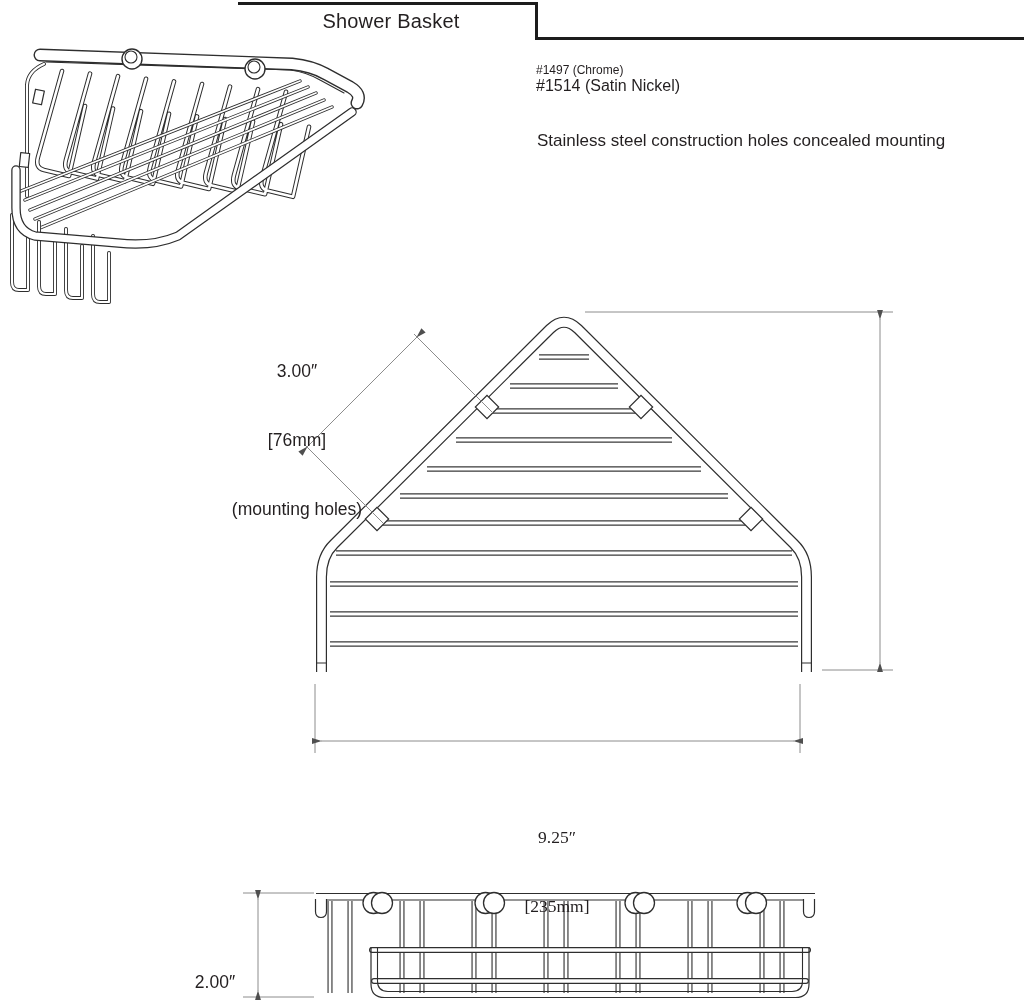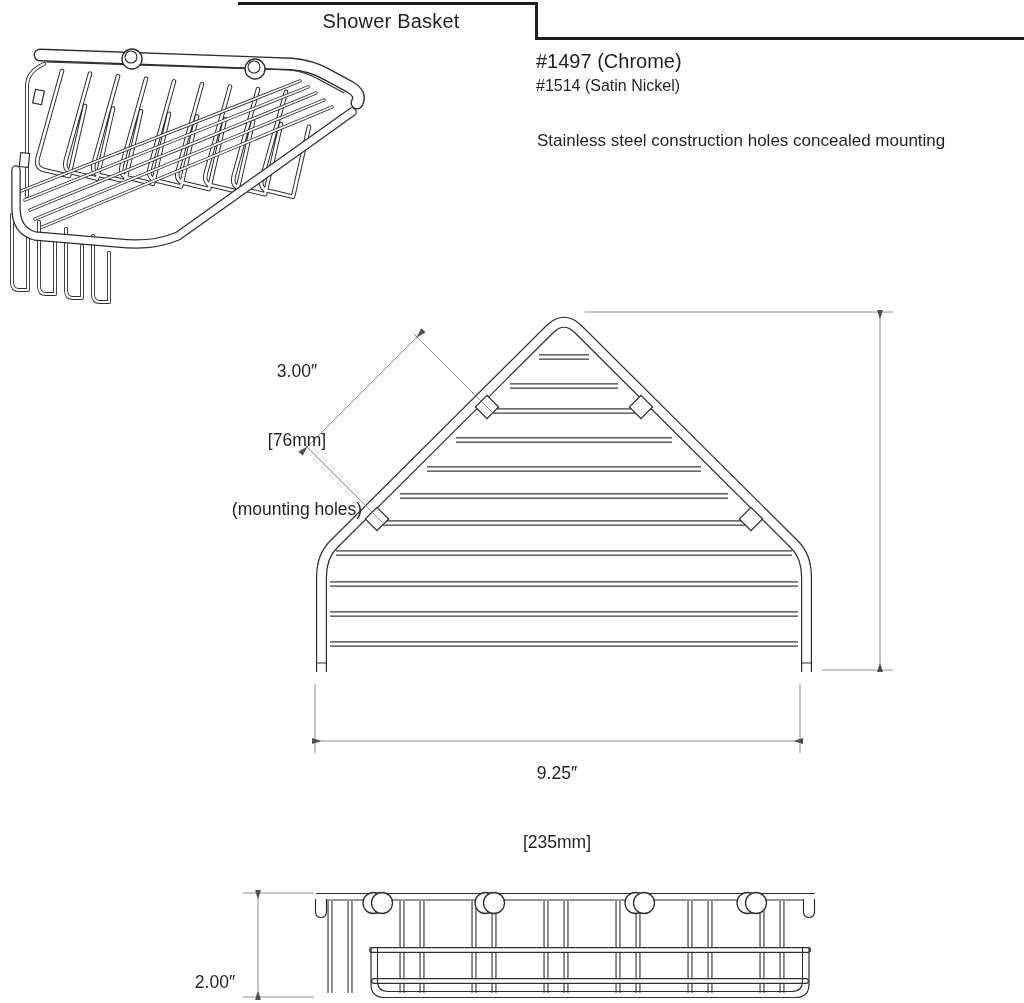--- a/index.html
+++ b/index.html
@@ -3,27 +3,27 @@
 <meta charset="utf-8">
 <style>
   html,body{margin:0;padding:0;background:#fff;}
   .page{
     position:relative;width:1024px;height:1003px;background:#ffffff;
     font-family:"Liberation Sans", sans-serif;color:#231f20;overflow:hidden;border-radius:31px;
   }
   .art{position:absolute;left:0;top:0;width:1024px;height:1003px;}
   .label{position:absolute;white-space:pre;}
   .title{left:316px;top:10px;width:150px;font-size:20px;text-align:center;letter-spacing:.2px;}
-  .part1{left:536px;top:50px;font-size:20px;}
+  .part1{left:536px;top:63px;font-size:12px;}
   .part2{left:536px;top:77px;font-size:16px;}
   .desc{left:537px;top:131px;font-size:17px;}
   .dimblock{text-align:center;font-size:17.5px;line-height:23px;}
   .dim-mounting{left:182px;top:314px;width:230px;}
   .dim-height{left:858px;top:463px;width:134px;line-height:24px;}
-  .dim-width{left:477px;top:716px;width:160px;}
+  .dim-width{left:477px;top:780px;width:160px;font-family:Liberation Serif, serif;}
   .dim-depth{left:158px;top:925px;width:114px;}
 </style>
 </head>
 <body>
 
 <div class="page">
 
   <svg class="art" viewBox="0 0 1024 1003">
     <defs>
       <marker id="arr" viewBox="0 0 10 6" refX="0.8" refY="3" markerWidth="10" markerHeight="6" markerUnits="userSpaceOnUse" orient="auto-start-reverse">

